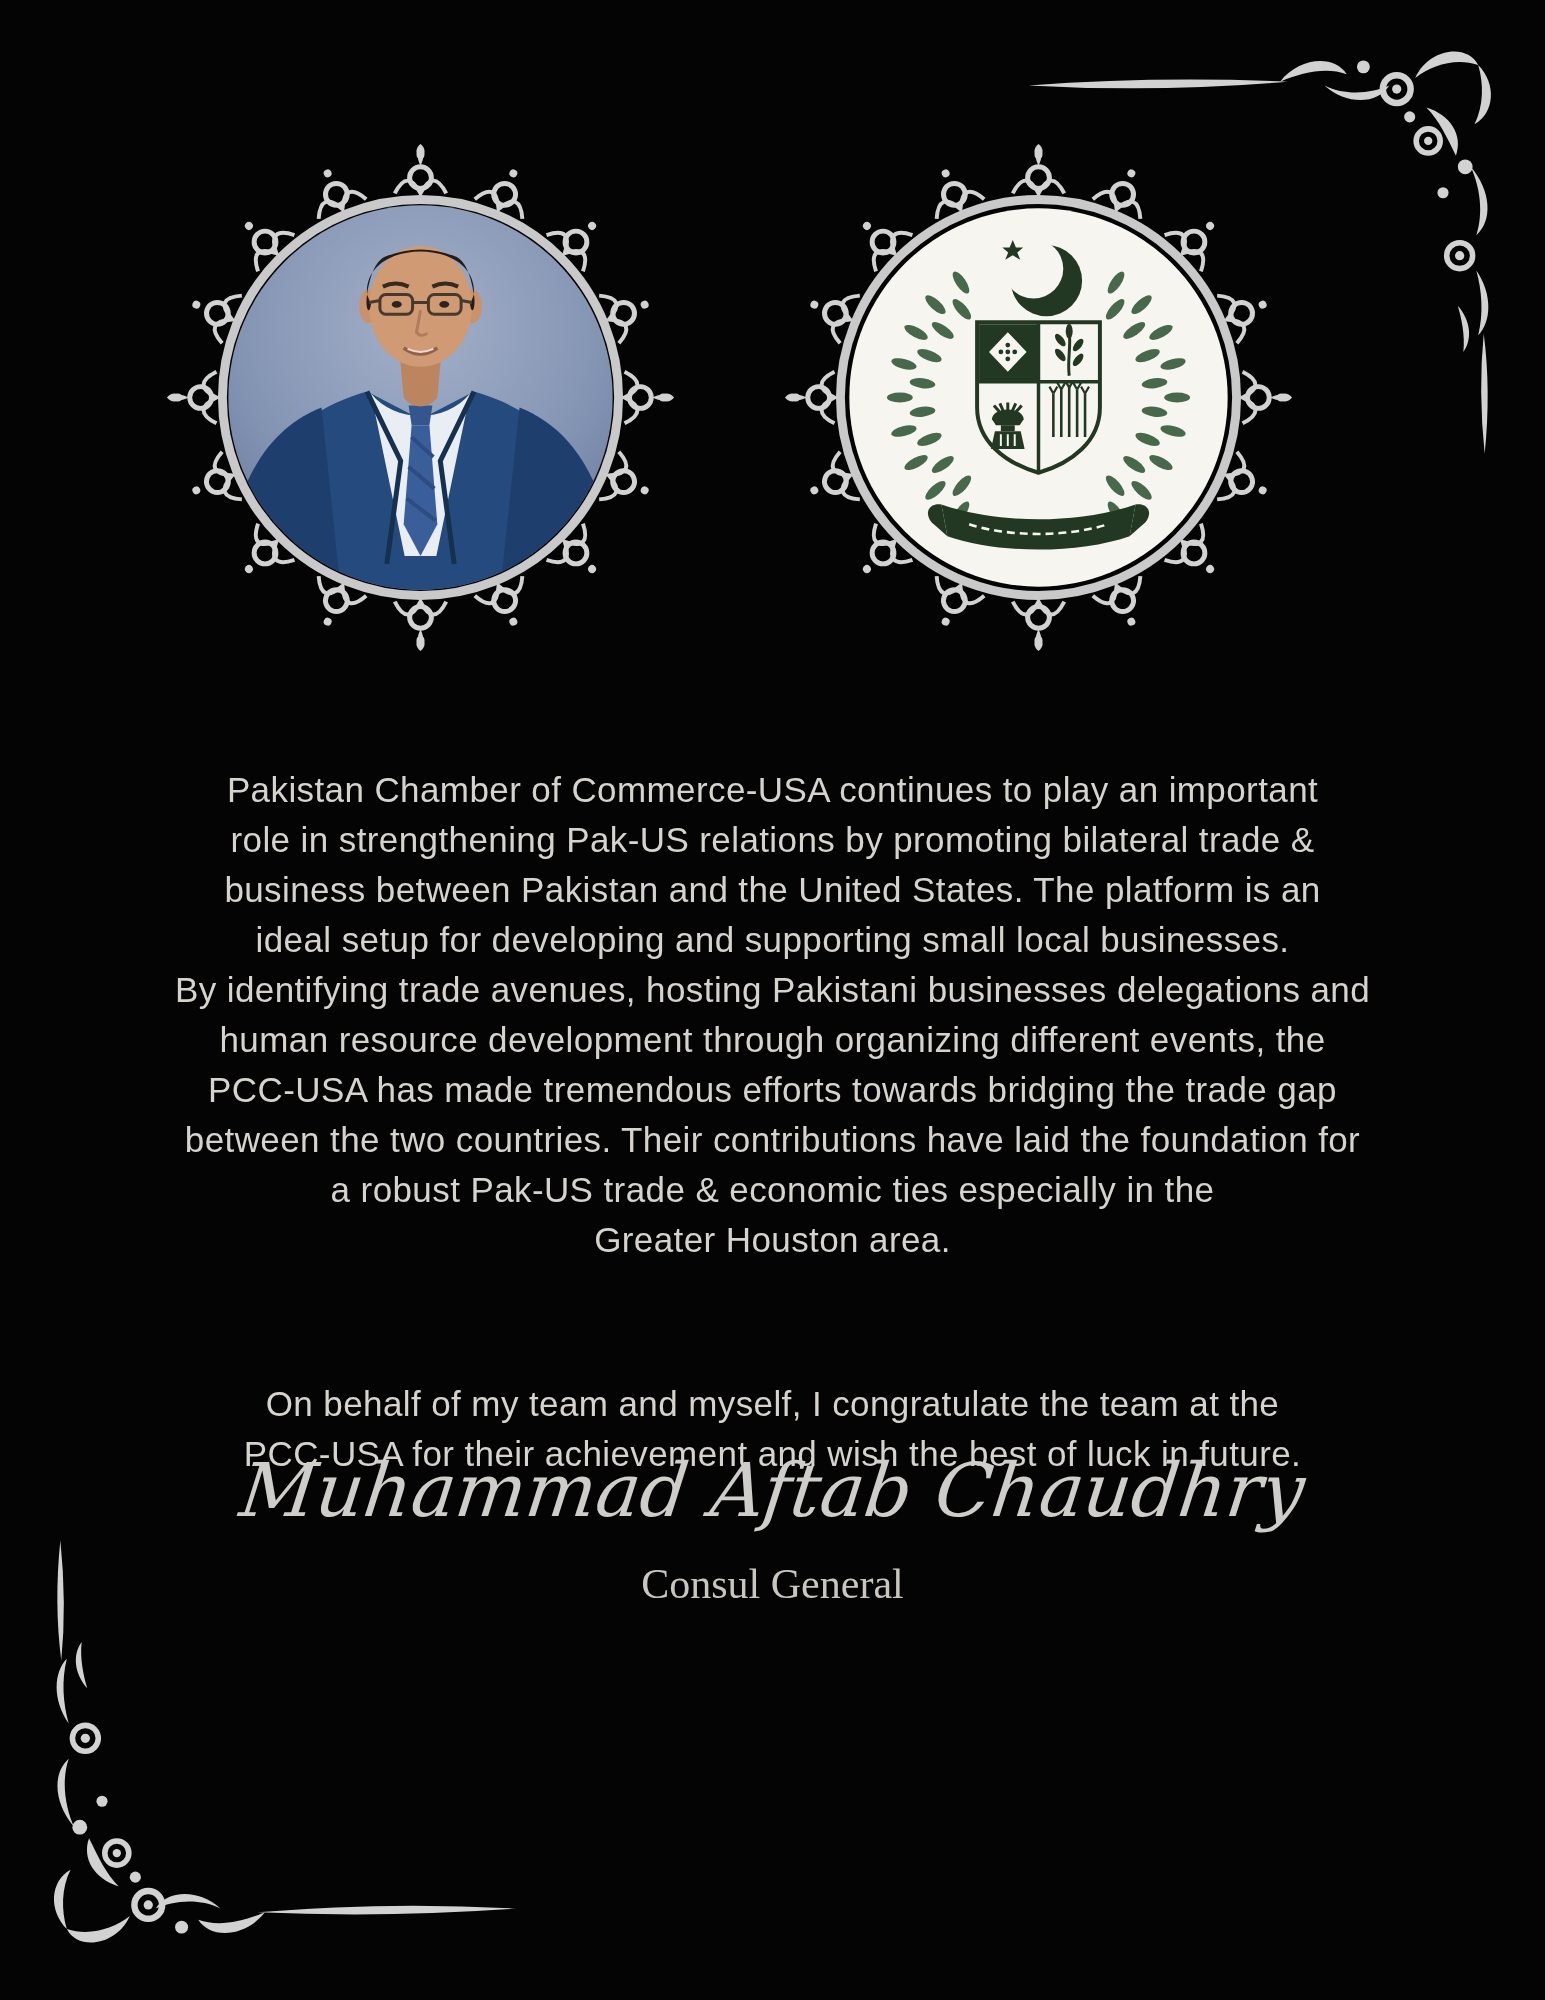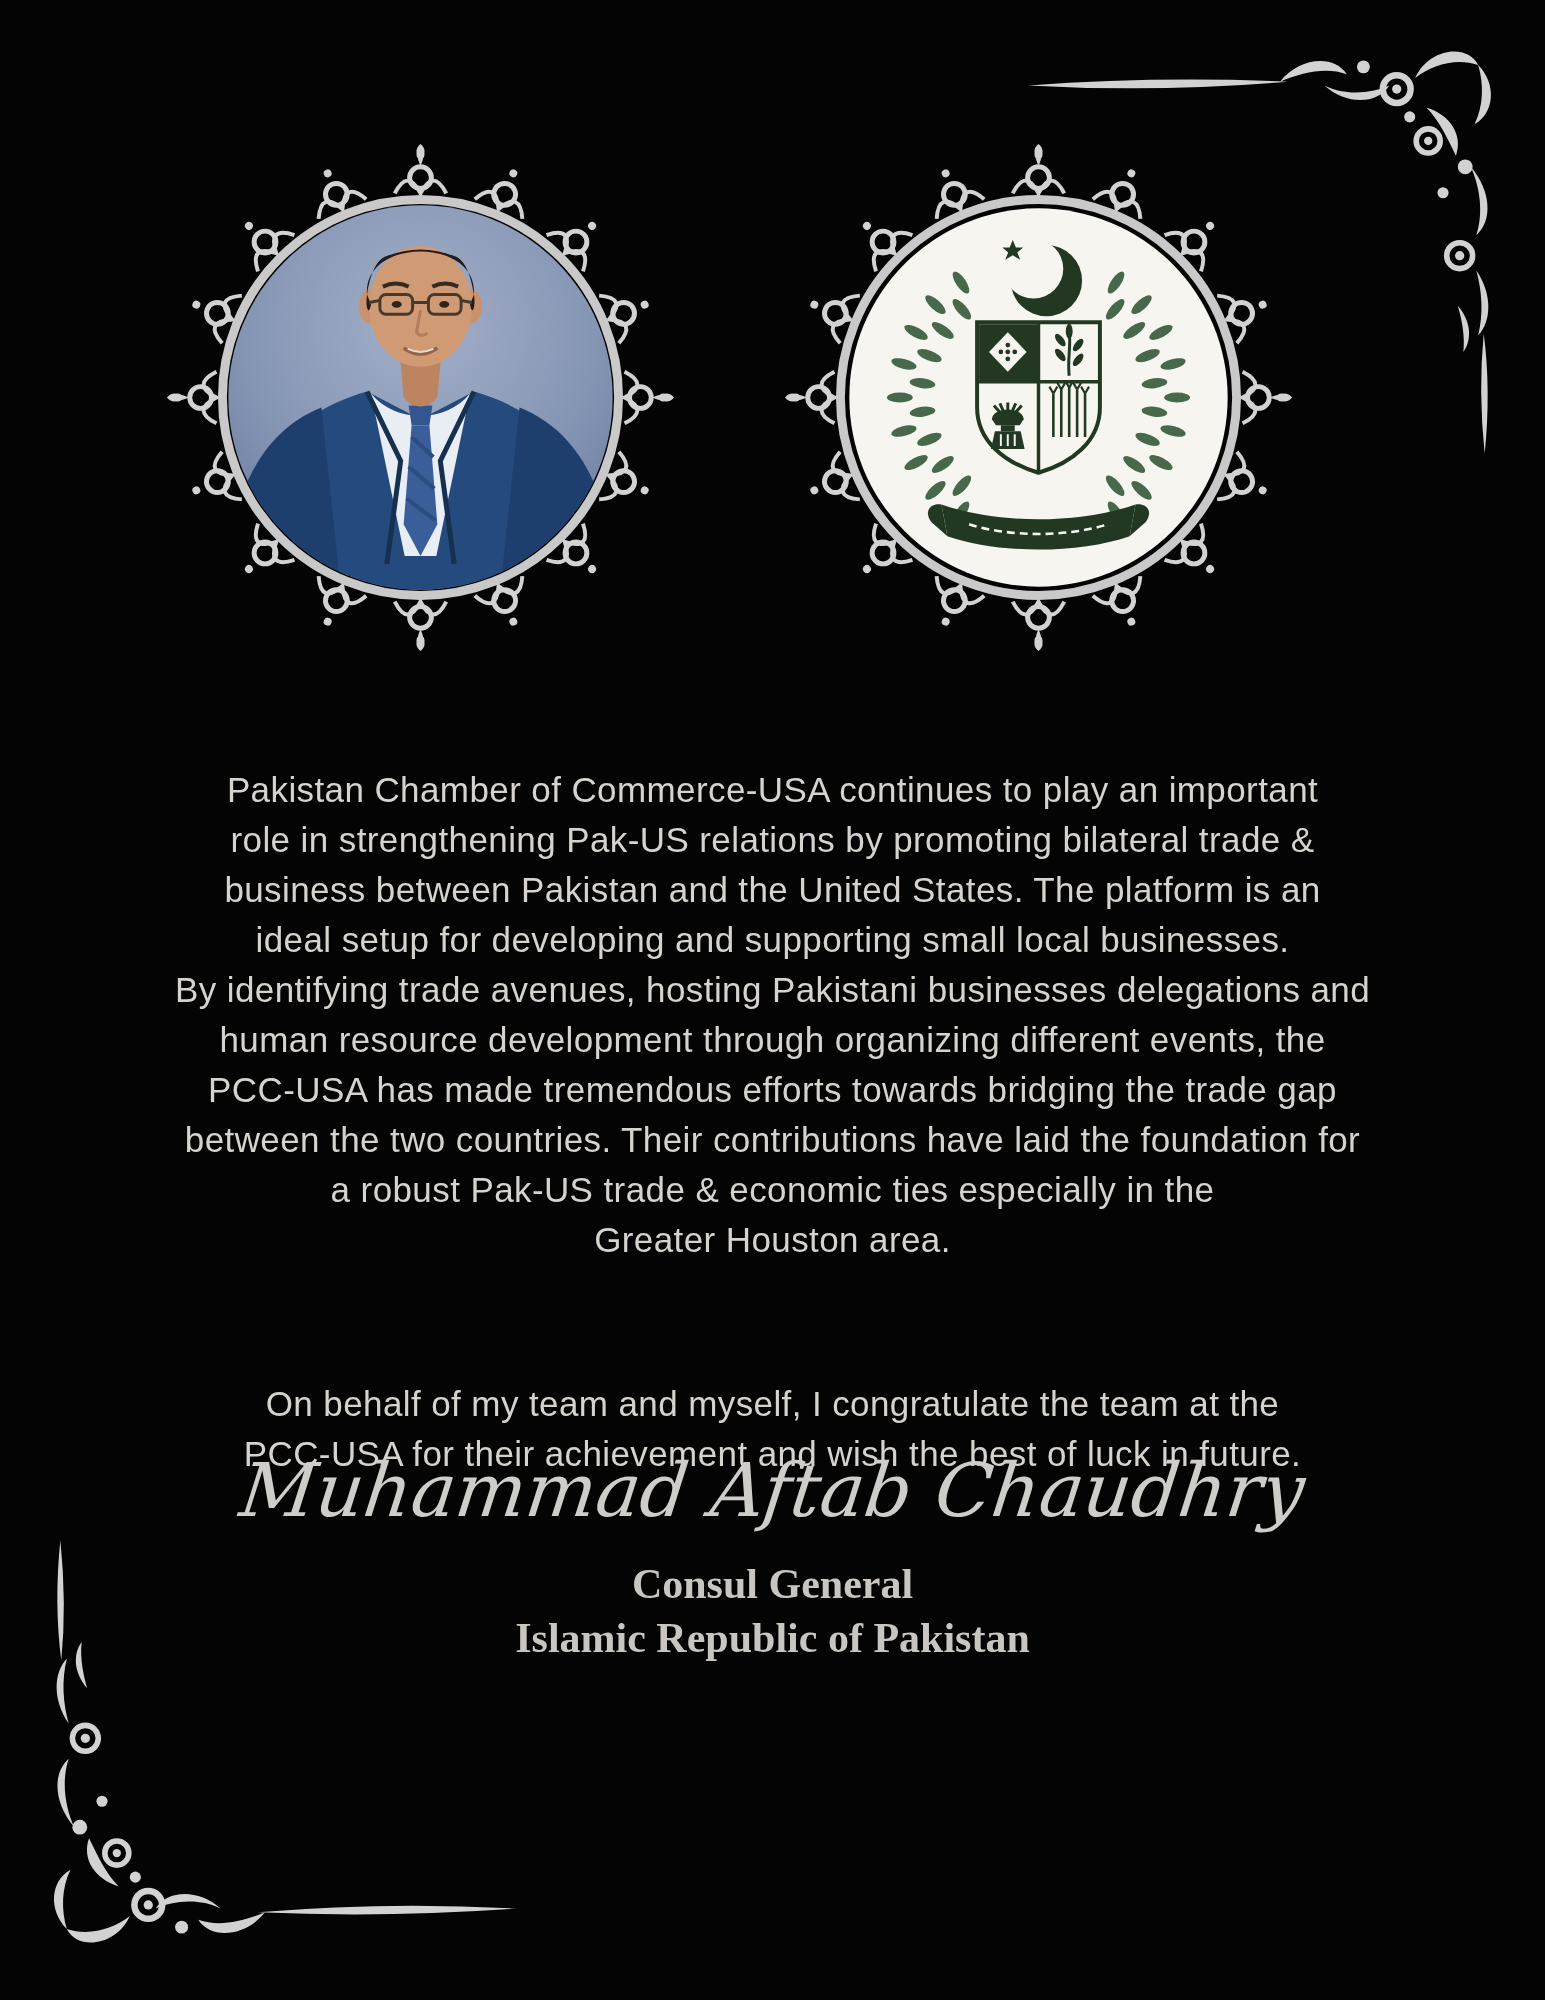--- a/index.html
+++ b/index.html
@@ -19,21 +19,21 @@
   
   .message{position:absolute;top:715px;left:50%;transform:translateX(-50%);
            width:1480px;text-align:center;color:#d6d3cf;font-size:35px;
            line-height:50px;letter-spacing:.4px;white-space:pre-line;}
   .para2{margin-top:64px;}
 
   
   .credits{position:absolute;top:1444px;left:0;width:100%;text-align:center;}
   .signature{display:inline-block;font-family:"DejaVu Serif",serif;font-style:italic;
              font-size:74px;color:#cfcdca;transform:skewX(-7deg);line-height:1.25;}
-  .role{margin-top:20px;font-family:"Liberation Serif",serif;font-weight:700;
+  .role{margin-top:20px;font-family:"Liberation Serif",serif;font-weight:400;
         font-size:42px;line-height:54px;color:#c9c6c2;}
   .org{font-family:"Liberation Serif",serif;font-weight:700;
        font-size:42px;line-height:54px;color:#c9c6c2;}
 </style>
 </head>
 <body>
 
 <div class="page">
 
   <svg class="corner tr" viewBox="0 0 520 470">
@@ -323,16 +323,15 @@
 between the two countries. Their contributions have laid the foundation for
 a robust Pak-US trade &amp; economic ties especially in the
 Greater Houston area.</div>
     <div class="para2">On behalf of my team and myself, I congratulate the team at the
 PCC-USA for their achievement and wish the best of luck in future.</div>
   </div>
 
   <div class="credits">
     <div class="signature">Muhammad Aftab Chaudhry</div>
     <div class="role">Consul General</div>
-    <div class="org">Islamic Republic of Pakistan</div>
   </div>
 
 </div>
 
 </body></html>

